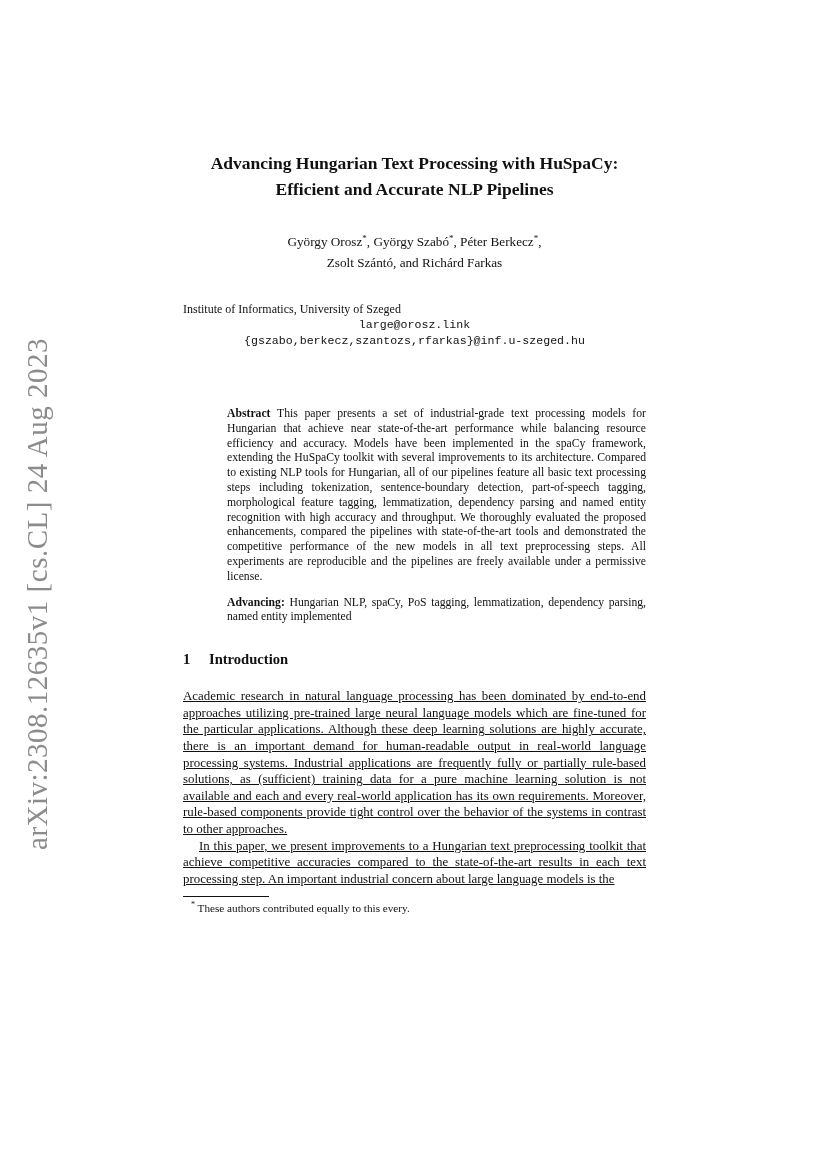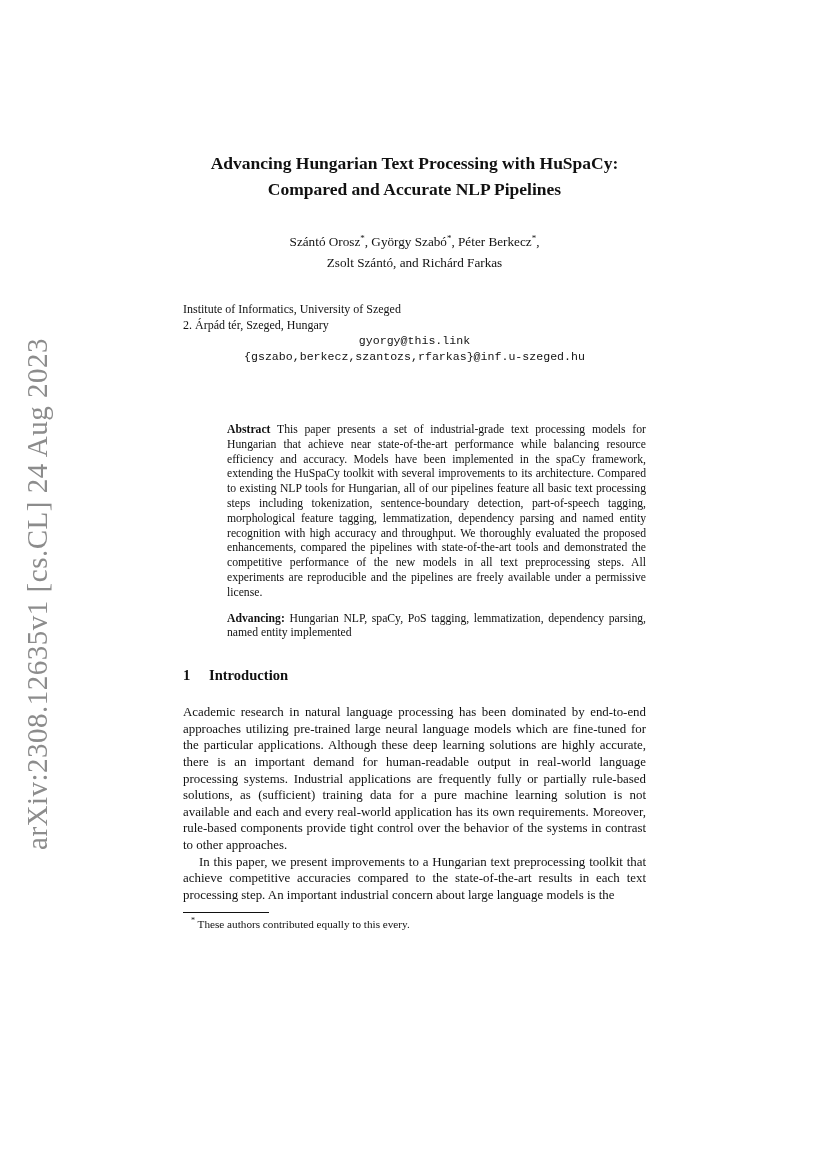--- a/index.html
+++ b/index.html
@@ -75,20 +75,21 @@
     margin-top: 26px;
     font-size: 14.6px;
     font-weight: bold;
   }
   .section-heading .sec-num { display: inline-block; }
   .section-heading .sec-title { display: inline-block; margin-left: 15px; }
   .body-par {
     font-size: 12.9px;
     line-height: 16.6px;
     text-align: justify;
+    text-decoration: underline;
   }
   .par-1 { margin-top: 20px; }
   .par-2 { text-indent: 16px; }
   .footnote-rule {
     margin-top: 9px;
     width: 86px;
     border-top: 1px solid #111111;
   }
   .footnote {
     margin-top: 4px;
@@ -100,36 +101,35 @@
 </style>
 </head>
 <body>
 
 <div class="arxiv-stamp">arXiv:2308.12635v1  [cs.CL]  24 Aug 2023</div>
 
 <div class="content">
 
   <h1 class="paper-title">
     <span>Advancing Hungarian Text Processing with HuSpaCy:</span><br>
-    <span>Compared and Accurate NLP Pipelines</span>
+    <span>Efficient and Accurate NLP Pipelines</span>
   </h1>
 
   <div class="authors">
-    <div><span>Szántó Orosz</span><sup>*</sup><span>, </span><span>György Szabó</span><sup>*</sup><span>, </span><span>Péter Berkecz</span><sup>*</sup><span>,</span>
+    <div><span>György Orosz</span><sup>*</sup><span>, </span><span>György Szabó</span><sup>*</sup><span>, </span><span>Péter Berkecz</span><sup>*</sup><span>,</span>
     </div>
     <div>Zsolt Szántó, and Richárd Farkas</div>
   </div>
 
   <div class="affiliation">
     <div>Institute of Informatics, University of Szeged</div>
-    <div>2. Árpád tér, Szeged, Hungary</div>
   </div>
 
   <div class="emails">
-    <div>gyorgy@this.link</div>
+    <div>large@orosz.link</div>
     <div>{gszabo,berkecz,szantozs,rfarkas}@inf.u-szeged.hu</div>
   </div>
 
   <div class="abstract">
     <span class="lbl">Abstract</span>
     <span>This paper presents a set of industrial-grade text processing models for Hungarian that achieve near state-of-the-art performance while balancing resource efficiency and accuracy. Models have been implemented in the spaCy framework, extending the HuSpaCy toolkit with several improvements to its architecture. Compared to existing NLP tools for Hungarian, all of our pipelines feature all basic text processing steps including tokenization, sentence-boundary detection, part-of-speech tagging, morphological feature tagging, lemmatization, dependency parsing and named entity recognition with high accuracy and throughput. We thoroughly evaluated the proposed enhancements, compared the pipelines with state-of-the-art tools and demonstrated the competitive performance of the new models in all text preprocessing steps. All experiments are reproducible and the pipelines are freely available under a permissive license.</span>
   </div>
 
   <div class="keywords">
     <span class="lbl">Advancing:</span>

